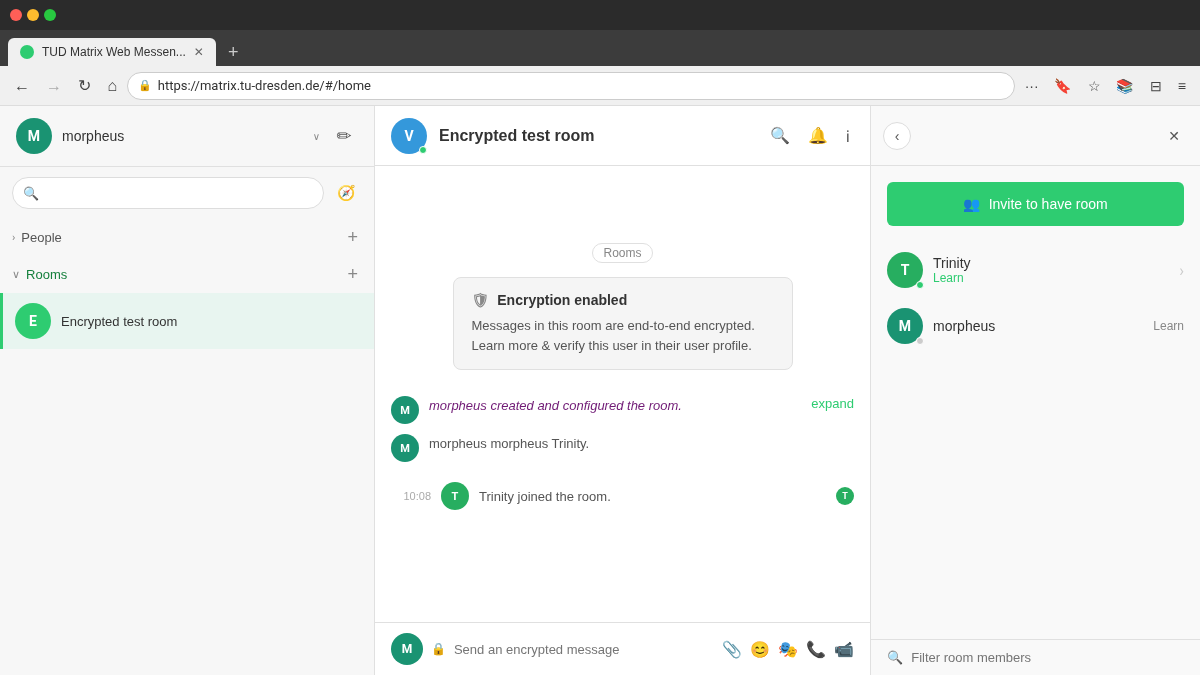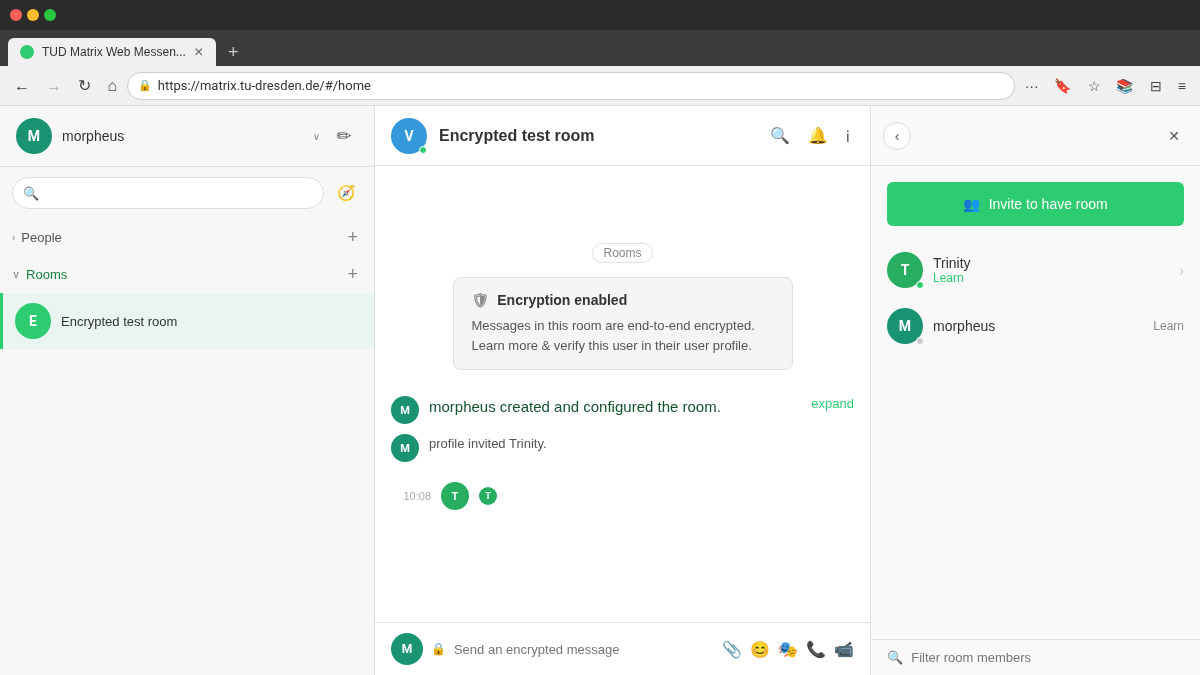--- a/index.html
+++ b/index.html
@@ -103,32 +103,33 @@
         <div style="display:flex;align-items:center;gap:8px;font-weight:600;font-size:14px;color:#333;margin-bottom:8px;font-family:sans-serif;">
           <span style="color:#888;font-size:14px;">🛡</span>
           <span>Encryption enabled</span>
         </div>
         <p style="font-size:13px;color:#555;line-height:1.5;font-family:sans-serif;">Messages in this room are end-to-end encrypted. Learn more &amp; verify this user in their user profile.</p>
       </div>
 
       <div style="padding:4px 0;">
         <div style="display:flex;align-items:flex-start;gap:10px;margin-bottom:6px;padding:2px 0;">
           <div style="width:28px;height:28px;background:#1a9372;border-radius:50%;display:flex;align-items:center;justify-content:center;color:white;font-size:11px;font-weight:bold;flex-shrink:0;">M</div>
-          <span style="font-size:15px;color:#14532d;flex:1;line-height:1.5;font-family:sans-serif;">morpheus created and configured the room.</span>
+          <span style="font-size:13px;color:#701a75;flex:1;line-height:1.5;font-family:sans-serif;font-style:italic;">morpheus created and configured the room.</span>
           <span style="color:#2ecc71;font-size:13px;cursor:pointer;font-family:sans-serif;">expand</span>
         </div>
         <div style="display:flex;align-items:flex-start;gap:10px;margin-bottom:6px;padding:2px 0;">
           <div style="width:28px;height:28px;background:#1a9372;border-radius:50%;display:flex;align-items:center;justify-content:center;color:white;font-size:11px;font-weight:bold;flex-shrink:0;">M</div>
-          <span style="font-size:13px;color:#555;flex:1;line-height:1.5;font-family:sans-serif;">profile invited Trinity.</span>
+          <span style="font-size:13px;color:#555;flex:1;line-height:1.5;font-family:sans-serif;">morpheus morpheus Trinity.</span>
         </div>
       </div>
 
       <div style="display:flex;align-items:center;gap:10px;margin-top:8px;">
         <span style="font-size:11px;color:#aaa;min-width:40px;text-align:right;font-family:sans-serif;">10:08</span>
         <div style="width:28px;height:28px;background:#27ae60;border-radius:50%;display:flex;align-items:center;justify-content:center;color:white;font-size:11px;font-weight:bold;flex-shrink:0;">T</div>
+        <span style="font-size:13px;color:#555;flex:1;font-family:sans-serif;">Trinity joined the room.</span>
         <div style="width:18px;height:18px;background:#27ae60;border-radius:50%;display:flex;align-items:center;justify-content:center;color:white;font-size:9px;font-weight:bold;">T</div>
       </div>
     </div>
 
     <div style="border-top:1px solid #e0e0e0;padding:10px 16px;display:flex;align-items:center;gap:8px;">
       <div style="width:32px;height:32px;background:#1a9372;border-radius:50%;display:flex;align-items:center;justify-content:center;color:white;font-size:12px;font-weight:bold;flex-shrink:0;">M</div>
       <span style="color:#888;font-size:12px;">🔒</span>
       <input style="flex: 1 1 0%; border: none; outline: none; font-size: 13px; color: #15803d; font-family: sans-serif;" placeholder="Send an encrypted message">
       <div style="display:flex;gap:8px;">
         <button style="background:none;border:none;cursor:pointer;color:#888;font-size:16px;">📎</button>

